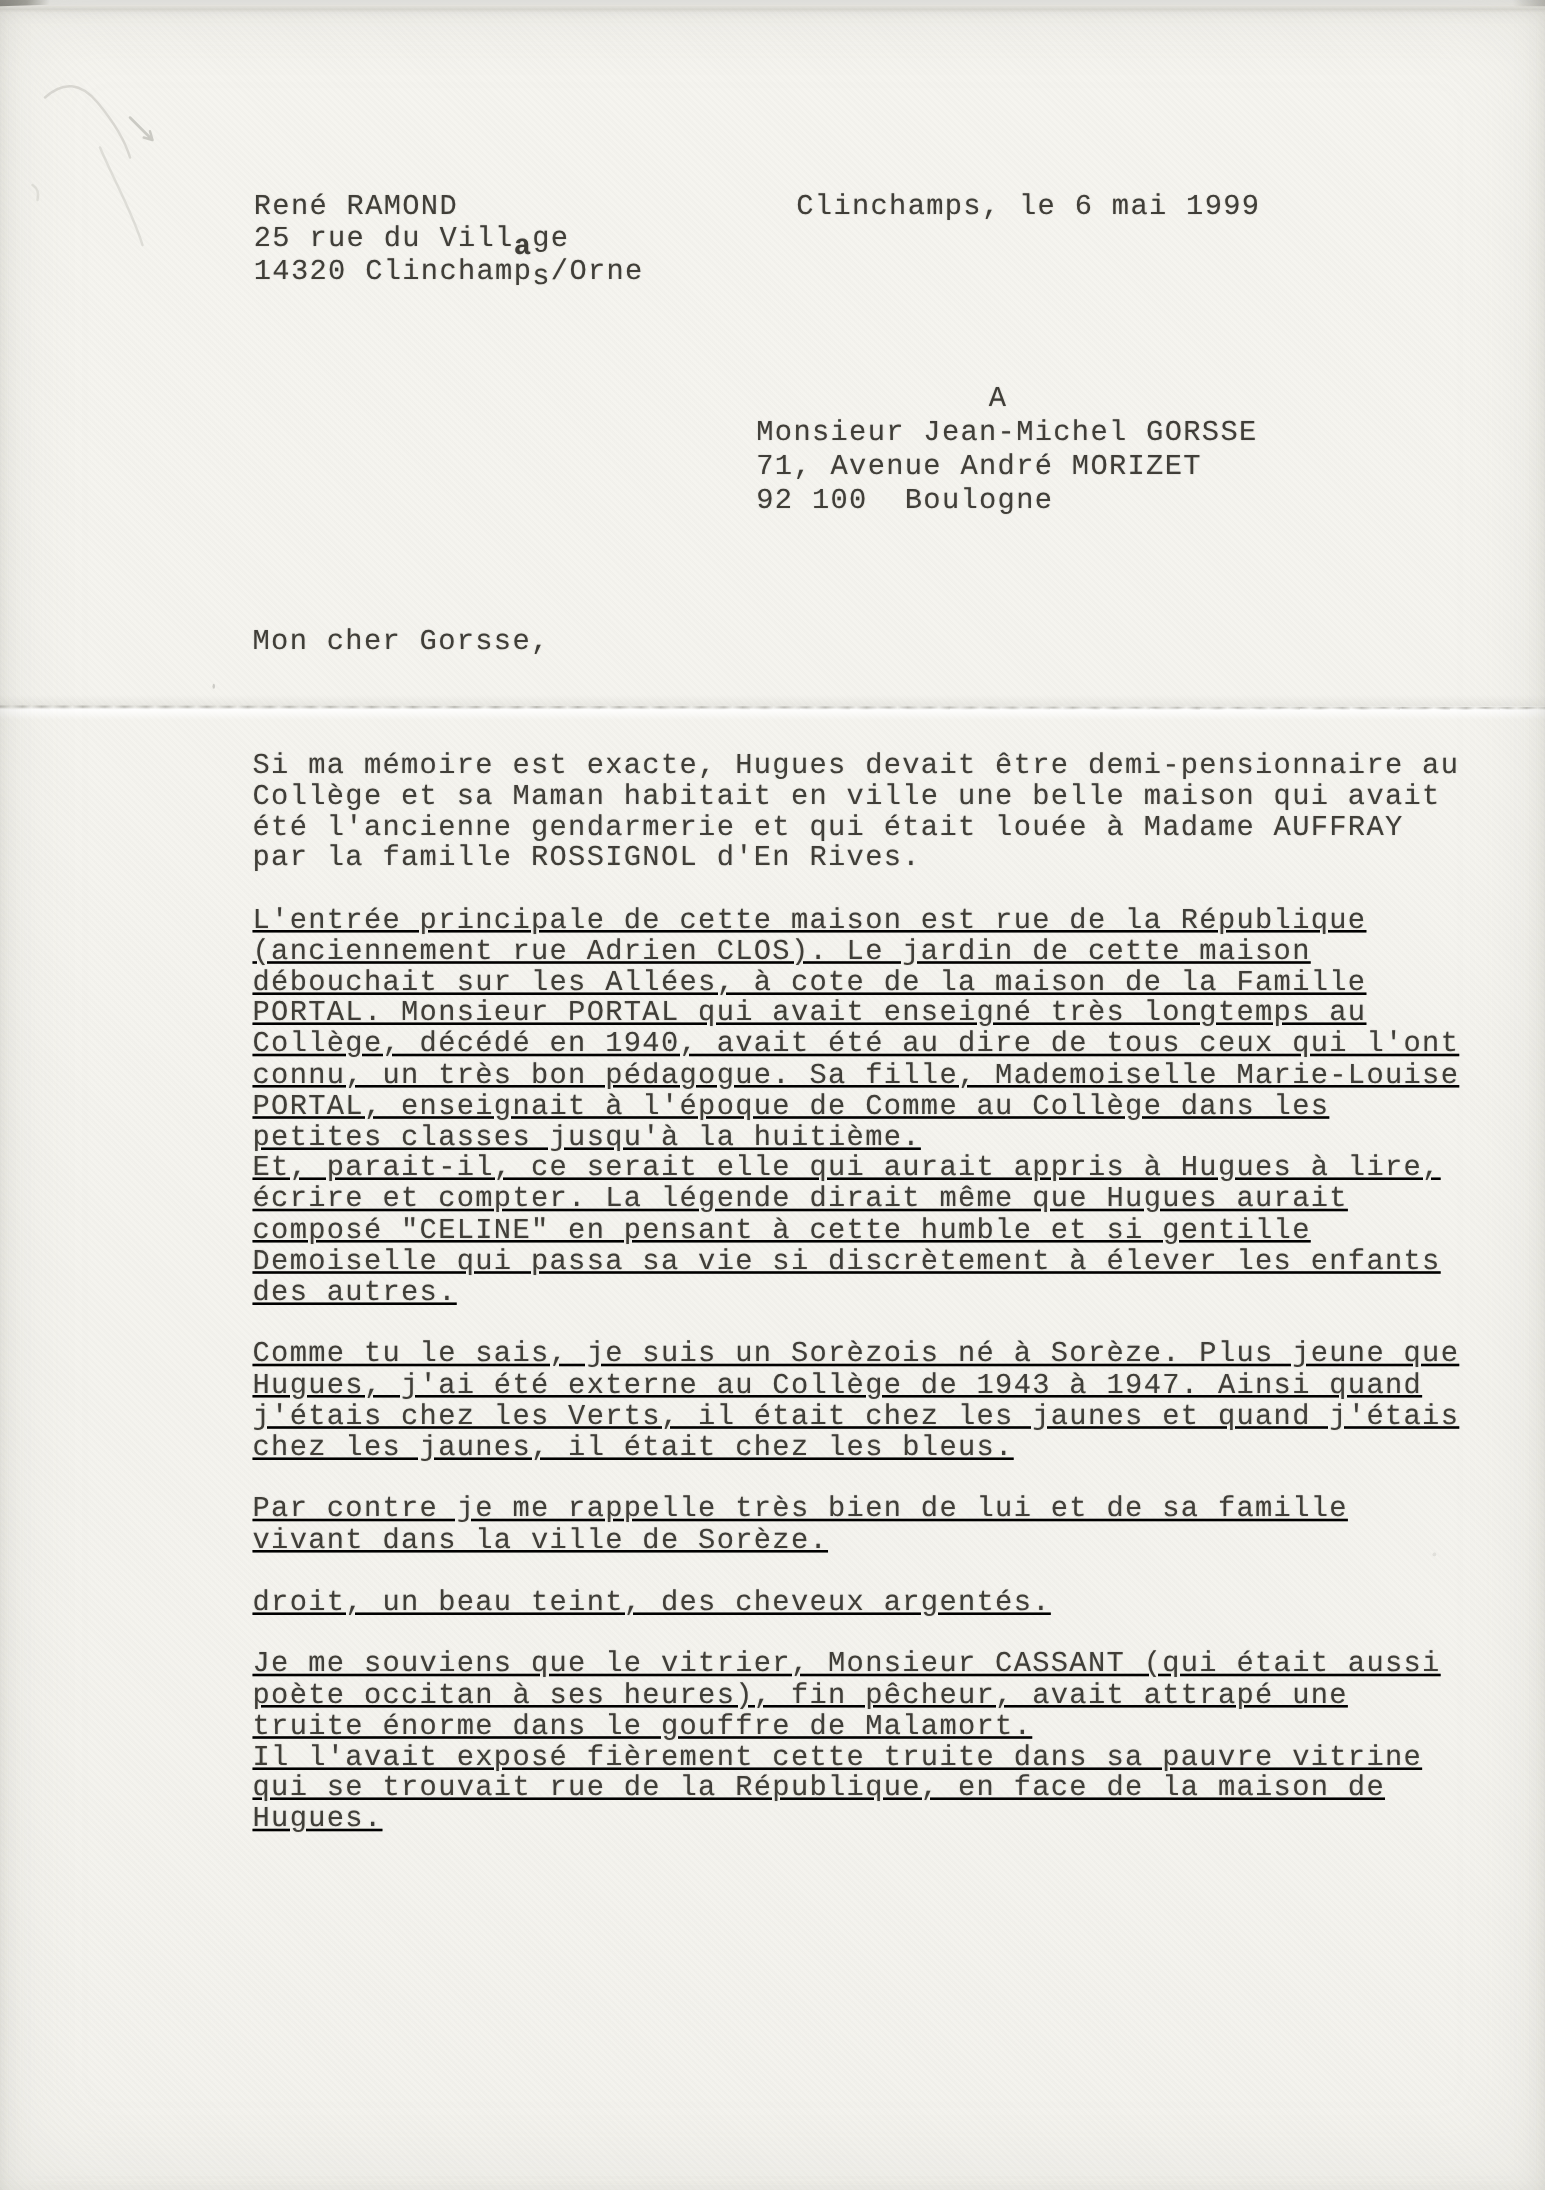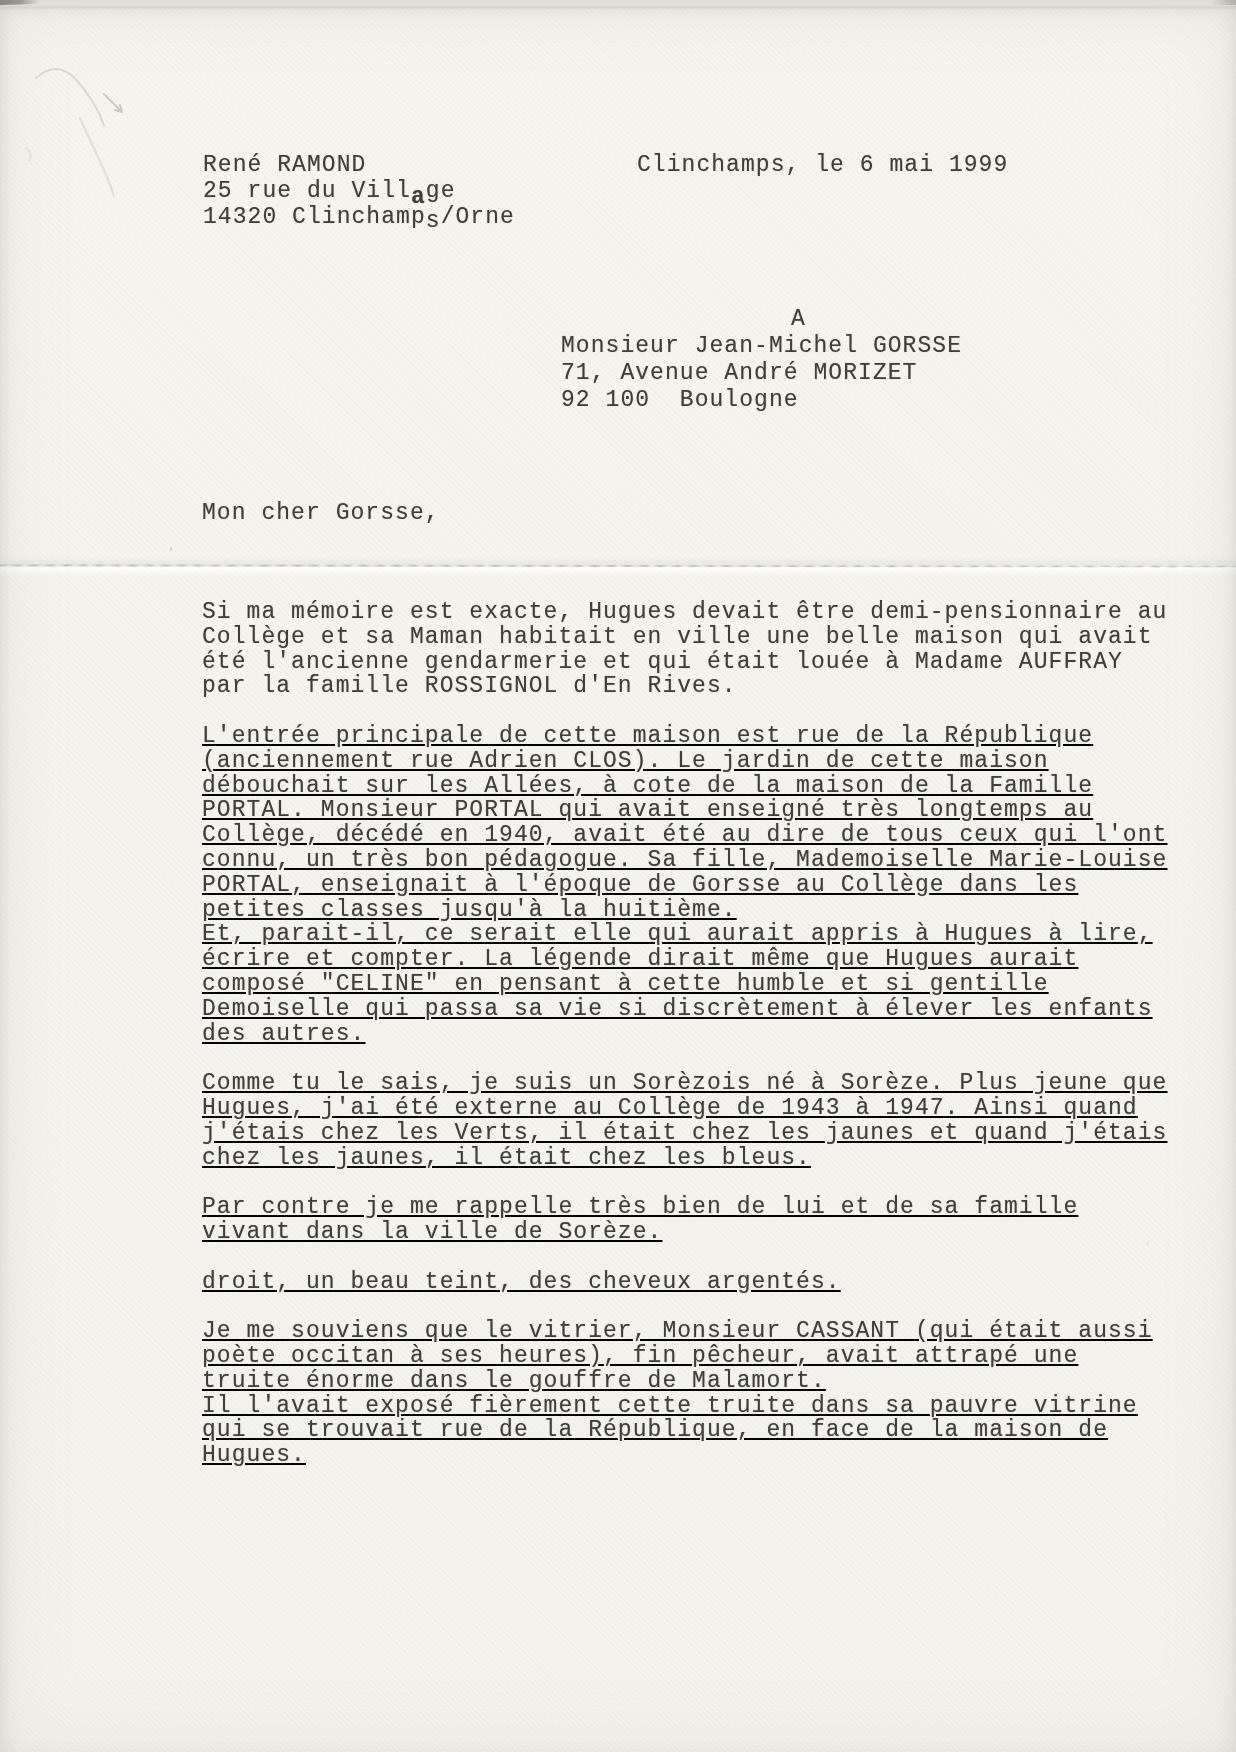--- a/index.html
+++ b/index.html
@@ -20,21 +20,21 @@
     color: #403e38;
     font-size: 23px;
     letter-spacing: 1.05px;
     white-space: pre;
     text-shadow: 0 0 1px rgba(64,62,56,0.38);
     margin-left: 40px;
   }
   .sender    { position: absolute; left: 163px; top: 152px; line-height: 26px; }
   .dateline  { position: absolute; left: 597px; top: 152px; font-family: Liberation Mono, monospace; }
   .recip-heading { position: absolute; left: 751px; top: 306px; }
-  .recipient { position: absolute; left: 521px; top: 333px; line-height: 27px; }
+  .recipient { position: absolute; left: 565px; top: 333px; line-height: 27px; }
   .salutation{ position: absolute; left: 162px; top: 500px; }
   .letter-body { position: absolute; left: 162px; top: 600px; width: 1010px; }
   .letter-body .line { line-height: 24.8px; }
   .para + .para { margin-top: 24.8px; text-decoration: underline; }
 
   .drop-a { position: relative; top: 6px; font-weight: bold; }
   .drop-s { position: relative; top: 4px; }
 
   
   .top-edge {
@@ -137,21 +137,21 @@
       <div class="txt line">par la famille ROSSIGNOL d'En Rives.</div>
     </div>
 
     <div class="para">
       <div class="txt line">L'entrée principale de cette maison est rue de la République</div>
       <div class="txt line">(anciennement rue Adrien CLOS). Le jardin de cette maison</div>
       <div class="txt line">débouchait sur les Allées, à cote de la maison de la Famille</div>
       <div class="txt line">PORTAL. Monsieur PORTAL qui avait enseigné très longtemps au</div>
       <div class="txt line">Collège, décédé en 1940, avait été au dire de tous ceux qui l'ont</div>
       <div class="txt line">connu, un très bon pédagogue. Sa fille, Mademoiselle Marie-Louise</div>
-      <div class="txt line">PORTAL, enseignait à l'époque de Gorsse au Collège dans les</div>
+      <div class="txt line">PORTAL, enseignait à l'époque de Comme au Collège dans les</div>
       <div class="txt line">petites classes jusqu'à la huitième.</div>
       <div class="txt line">Et, parait-il, ce serait elle qui aurait appris à Hugues à lire,</div>
       <div class="txt line">écrire et compter. La légende dirait même que Hugues aurait</div>
       <div class="txt line">composé "CELINE" en pensant à cette humble et si gentille</div>
       <div class="txt line">Demoiselle qui passa sa vie si discrètement à élever les enfants</div>
       <div class="txt line">des autres.</div>
     </div>
 
     <div class="para">
       <div class="txt line">Comme tu le sais, je suis un Sorèzois né à Sorèze. Plus jeune que</div>

